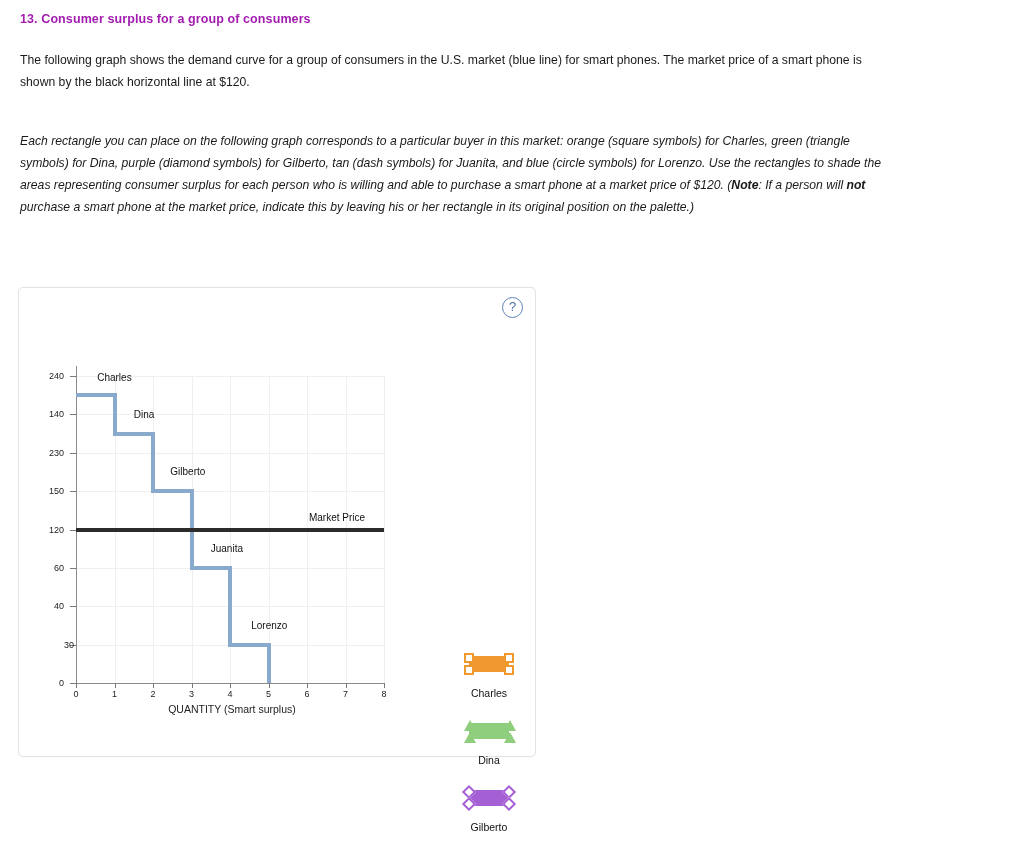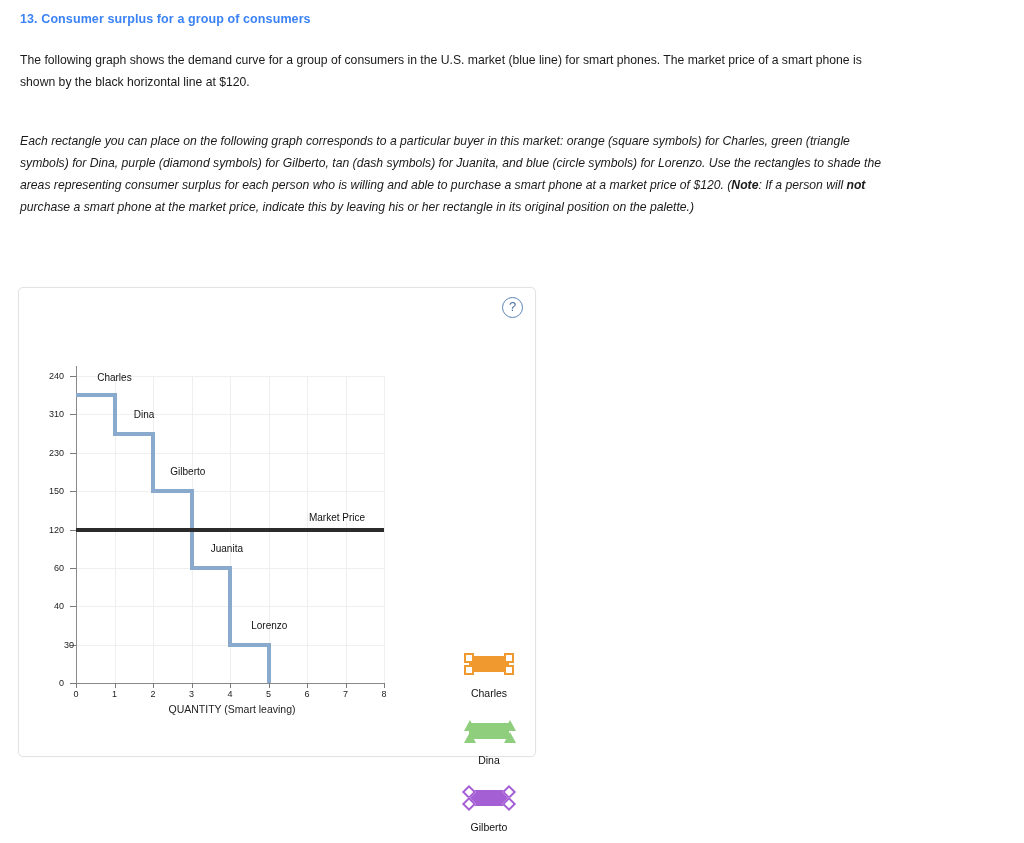--- a/index.html
+++ b/index.html
@@ -7,21 +7,21 @@
     margin: 0; padding: 0;
     width: 1024px; height: 843px;
     background: #ffffff;
     font-family: "Liberation Sans", sans-serif;
     color: #000;
   }
   #root { position: relative; width: 1024px; height: 843px; overflow: hidden; }
 
   .q-title {
     position: absolute; left: 20px; top: 12px;
-    font-size: 12.5px; font-weight: bold; color: #3b82f6;
+    font-size: 12.5px; font-weight: bold; color: #a21caf;
     letter-spacing: 0.1px;
   }
 
   .para {
     position: absolute;
     font-size: 12.2px;
     line-height: 22px;
     color: #1a1a1a;
   }
   .para.p1 { left: 20px; top: 49px; width: 860px; }
@@ -157,21 +157,21 @@
         <div class="ytick" style="left:19px;top:318.25px;">40</div>
         <div class="ytickmark" style="left:51px;top:279.875px;"></div>
         <div class="ytick" style="left:19px;top:279.875px;">60</div>
         <div class="ytickmark" style="left:51px;top:241.5px;"></div>
         <div class="ytick" style="left:19px;top:241.5px;">120</div>
         <div class="ytickmark" style="left:51px;top:203.125px;"></div>
         <div class="ytick" style="left:19px;top:203.125px;">150</div>
         <div class="ytickmark" style="left:51px;top:164.75px;"></div>
         <div class="ytick" style="left:19px;top:164.75px;">230</div>
         <div class="ytickmark" style="left:51px;top:126.375px;"></div>
-        <div class="ytick" style="left:19px;top:126.375px;">310</div>
+        <div class="ytick" style="left:19px;top:126.375px;">140</div>
         <div class="ytickmark" style="left:51px;top:88px;"></div>
         <div class="ytick" style="left:19px;top:88px;">240</div>
         <div class="xtickmark" style="left:57px;top:395px;"></div>
         <div class="xtick" style="left:57px;top:401px;">0</div>
         <div class="xtickmark" style="left:95.5px;top:395px;"></div>
         <div class="xtick" style="left:95.5px;top:401px;">1</div>
         <div class="xtickmark" style="left:134px;top:395px;"></div>
         <div class="xtick" style="left:134px;top:401px;">2</div>
         <div class="xtickmark" style="left:172.5px;top:395px;"></div>
         <div class="xtick" style="left:172.5px;top:401px;">3</div>
@@ -197,21 +197,21 @@
         <div class="seg-v" style="left:247.5px;top:354.625px;height:40.375px;background:#8aaacd;"></div>
         <div class="market-line" style="left:57px;top:239.5px;width:308px;background:#2b2b2b;"></div>
         <div class="curve-label" style="left:78.175px;top:83.55833333333334px;">Charles</div>
         <div class="curve-label" style="left:114.75px;top:120.65416666666664px;">Dina</div>
         <div class="curve-label" style="left:151.325px;top:178.21666666666667px;">Gilberto</div>
         <div class="curve-label" style="left:289.92499999999995px;top:224.26666666666668px;">Market Price</div>
         <div class="curve-label" style="left:191.75px;top:254.9666666666667px;">Juanita</div>
         <div class="curve-label" style="left:232.17499999999998px;top:331.7166666666667px;">Lorenzo</div>
       </div>
 
-    <div class="x-axis-title">QUANTITY (Smart leaving)</div>
+    <div class="x-axis-title">QUANTITY (Smart surplus)</div>
 
     <div class="palette" id="palette">
         <div class="pal-item">
           <div class="pal-shape">
             <div class="pal-body" style="background:#f0992e;"></div>
             <div class="handle" style="left:0px;top:0px;width:10px;height:10px;background:#fff;border:2.5px solid #f0992e;"></div>
             <div class="handle" style="left:0px;top:12px;width:10px;height:10px;background:#fff;border:2.5px solid #f0992e;"></div>
             <div class="handle" style="left:40px;top:0px;width:10px;height:10px;background:#fff;border:2.5px solid #f0992e;"></div>
             <div class="handle" style="left:40px;top:12px;width:10px;height:10px;background:#fff;border:2.5px solid #f0992e;"></div>
           </div>

